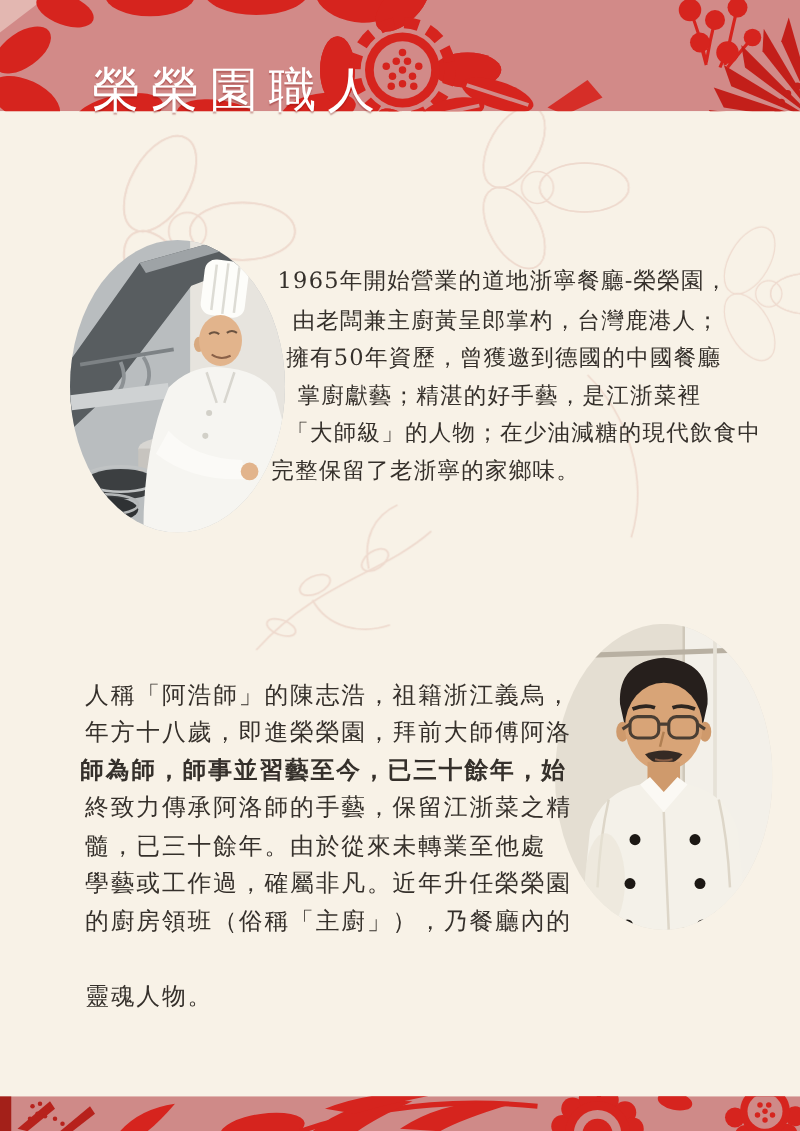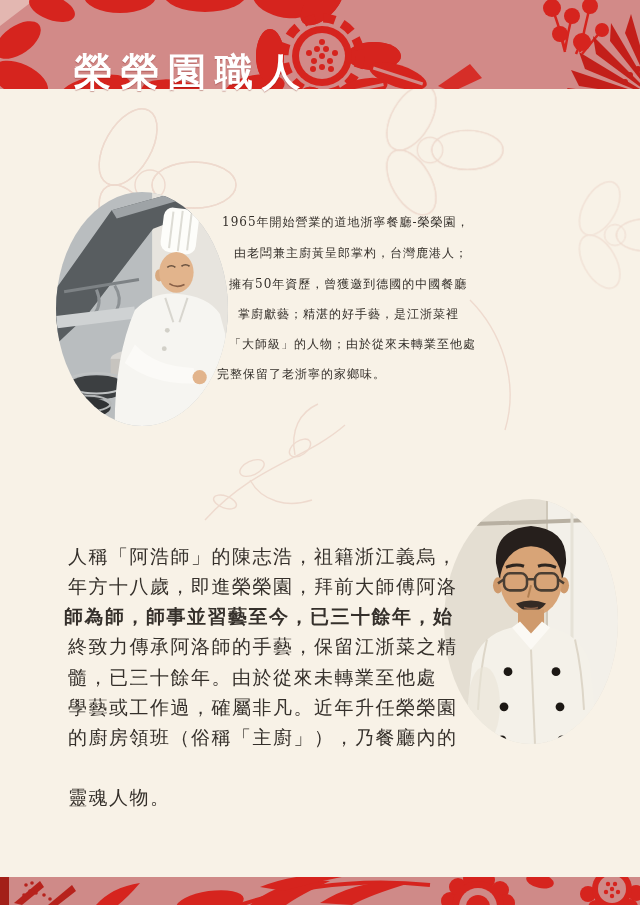--- a/index.html
+++ b/index.html
@@ -7,36 +7,36 @@
     position:relative; width:640px; height:905px; overflow:hidden;
     background:#f8f2e7;
     font-family:"DejaVu Serif", serif;
   }
   
   .header{position:absolute; left:0; top:0; width:640px; height:89px; z-index:4;}
   .footer{position:absolute; left:0; top:877px; width:640px; height:28px; z-index:4;}
   .banner-svg{position:absolute; inset:0; width:100%; height:100%; display:block;}
   .title{
     position:absolute; left:74px; top:22px; z-index:5;
-    font-size:38px; font-weight:700; color:#ffffff; letter-spacing:9px;
+    font-size:38px; font-weight:400; color:#ffffff; letter-spacing:9px;
     white-space:nowrap; text-shadow:0 1px 1px rgba(120,10,10,.35);
   }
   
   .watermark{position:absolute; inset:0; width:640px; height:905px; z-index:0;}
   
   .photo{position:absolute; border-radius:50%; overflow:hidden; z-index:2;}
   .photo svg{display:block; width:100%; height:100%;}
   .photo-owner{left:56px; top:192px; width:172px; height:234px;}
   .photo-headchef{left:444px; top:499px; width:174px; height:245px;}
   
   .line{
     position:absolute; z-index:3; white-space:nowrap;
     color:#35302b; line-height:1;
   }
-  .p1 .line{font-size:12px; letter-spacing:1px;}
+  .p1 .line{font-size:18px; letter-spacing:1px;}
   .p2 .line{font-size:19px; letter-spacing:1.5px;margin-top:28px;}
   .a0{left:222px; top:216px;} .a1{left:234px; top:247px;font-family:Liberation Serif, serif;} .a2{left:229px; top:278px;}
   .a3{left:238px; top:308px;} .a4{left:229px; top:338px;} .a5{left:217px; top:368px;}
   .b0{left:68px; top:519px;} .b1{left:68px; top:549px;} .b2{left:64px; top:579px;font-weight:bold;}
   .b3{left:68px; top:609px;} .b4{left:68px; top:640px;} .b5{left:68px; top:670px;}
   .b6{left:68px; top:700px;} .b7{left:68px; top:760px;}
 </style>
 </head>
 <body>
 
@@ -187,21 +187,21 @@
       <path d="M78,150 Q98,172 136,173 L140,188 Q96,190 68,168 Z" fill="#fbfaf7"></path>
       <circle cx="142" cy="182" r="7" fill="#e2b48c"></circle>
     </svg>
   </div>
 
   <div class="p1">
     <div class="line a0">1965年開始營業的道地浙寧餐廳-榮榮園，</div>
     <div class="line a1">由老闆兼主廚黃呈郎掌杓，台灣鹿港人；</div>
     <div class="line a2">擁有50年資歷，曾獲邀到德國的中國餐廳</div>
     <div class="line a3">掌廚獻藝；精湛的好手藝，是江浙菜裡</div>
-    <div class="line a4">「大師級」的人物；由於從來未轉業至他處</div>
+    <div class="line a4">「大師級」的人物；在少油減糖的現代飲食中</div>
     <div class="line a5">完整保留了老浙寧的家鄉味。</div>
   </div>
 
   <div class="photo photo-headchef">
     <svg viewBox="0 0 174 244" preserveAspectRatio="none">
       <rect width="174" height="244" fill="#e4ded2"></rect>
       <rect x="103" y="0" width="71" height="244" fill="#f3f0e9"></rect>
       <line x1="103" y1="0" x2="103" y2="244" stroke="#cfc8ba" stroke-width="2"></line>
       <line x1="0" y1="26" x2="174" y2="20" stroke="#b8b0a2" stroke-width="4"></line>
       <line x1="128" y1="0" x2="128" y2="244" stroke="#e6e2d7" stroke-width="3"></line>

